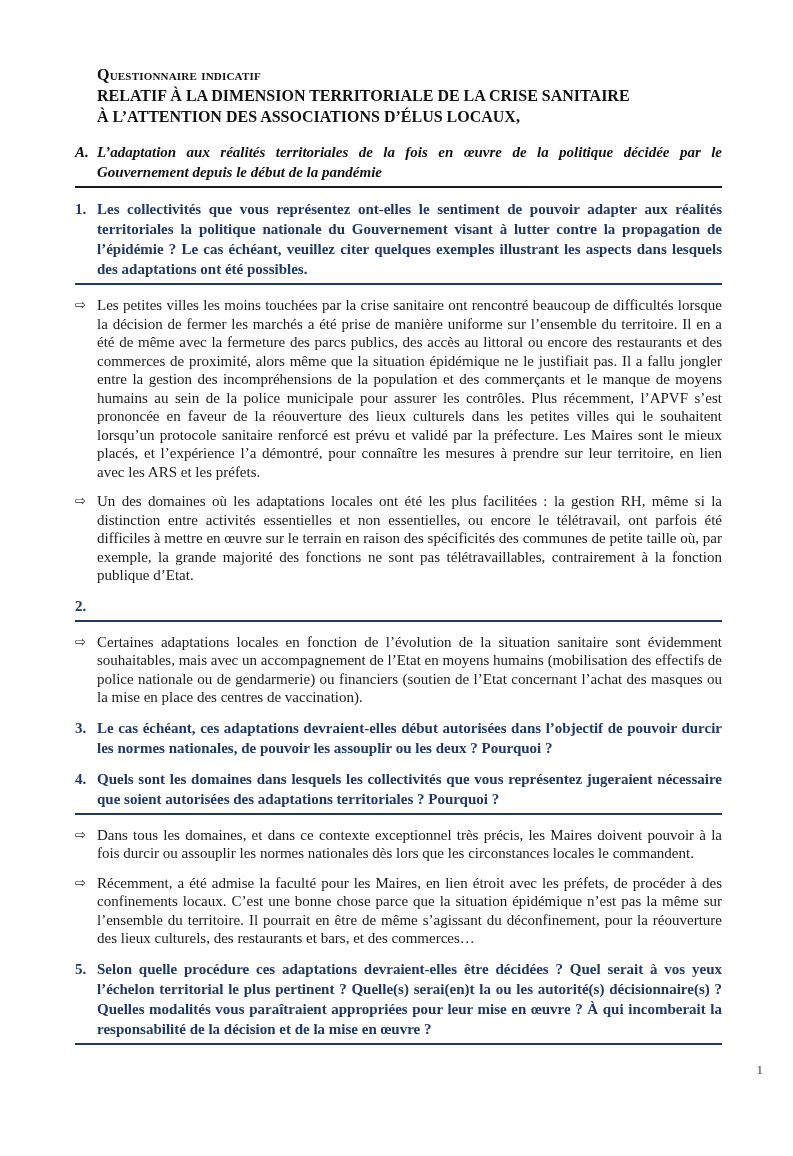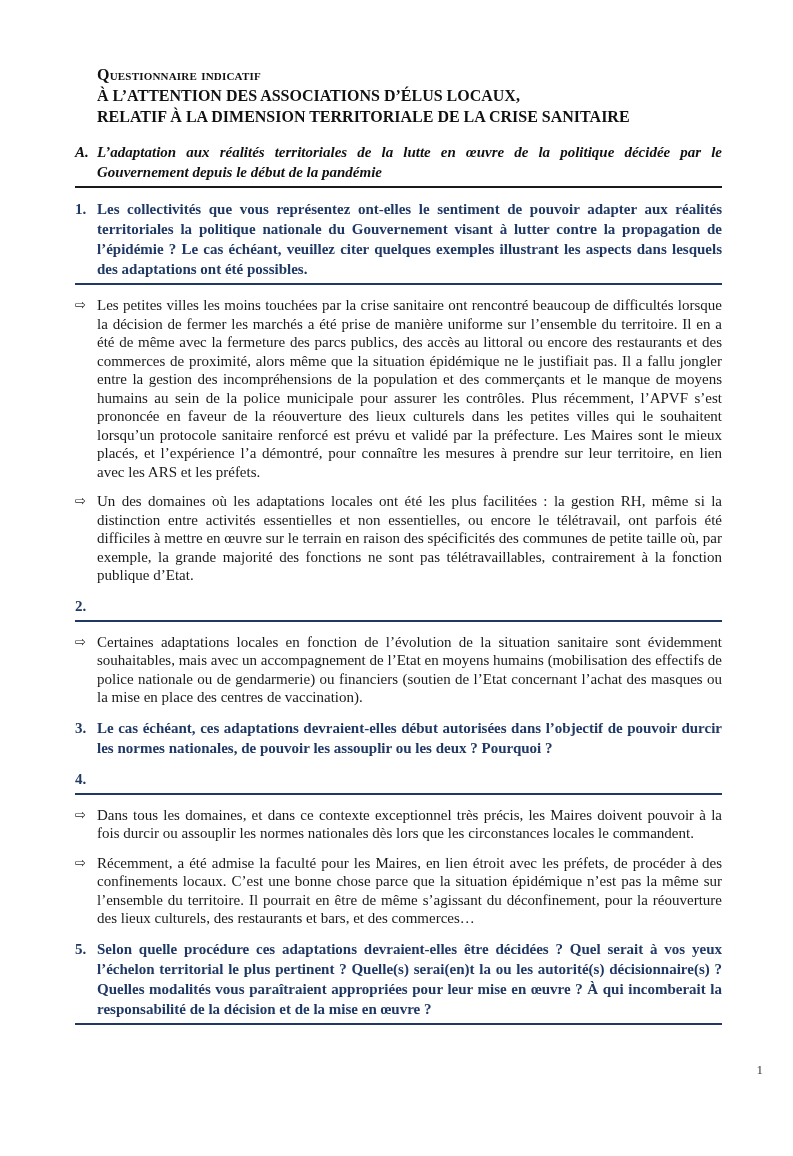--- a/index.html
+++ b/index.html
@@ -99,27 +99,27 @@
     font-family: "Liberation Serif", serif;
   }
 </style>
 </head>
 <body>
 
 <div class="page">
 
   <div class="doc-title">
     <div class="smallcaps">Questionnaire indicatif</div>
+    <div>RELATIF À LA DIMENSION TERRITORIALE DE LA CRISE SANITAIRE</div>
     <div>À L’ATTENTION DES ASSOCIATIONS D’ÉLUS LOCAUX,</div>
-    <div>RELATIF À LA DIMENSION TERRITORIALE DE LA CRISE SANITAIRE</div>
   </div>
 
   <div class="section-heading">
     <span class="marker">A.</span>
-    <span class="htext">L’adaptation aux réalités territoriales de la lutte en œuvre de la politique décidée par le Gouvernement depuis le début de la pandémie</span>
+    <span class="htext">L’adaptation aux réalités territoriales de la fois en œuvre de la politique décidée par le Gouvernement depuis le début de la pandémie</span>
   </div>
 
   <div class="block question underlined">
     <span class="marker">1.</span>
     <div class="btext">Les collectivités que vous représentez ont-elles le sentiment de pouvoir adapter aux réalités territoriales la politique nationale du Gouvernement visant à lutter contre la propagation de l’épidémie ? Le cas échéant, veuillez citer quelques exemples illustrant les aspects dans lesquels des adaptations ont été possibles.</div>
   </div>
 
   <div class="block bullet">
     <span class="marker">⇨</span>
     <div class="btext">Les petites villes les moins touchées par la crise sanitaire ont rencontré beaucoup de difficultés lorsque la décision de fermer les marchés a été prise de manière uniforme sur l’ensemble du territoire. Il en a été de même avec la fermeture des parcs publics, des accès au littoral ou encore des restaurants et des commerces de proximité, alors même que la situation épidémique ne le justifiait pas. Il a fallu jongler entre la gestion des incompréhensions de la population et des commerçants et le manque de moyens humains au sein de la police municipale pour assurer les contrôles. Plus récemment, l’APVF s’est prononcée en faveur de la réouverture des lieux culturels dans les petites villes qui le souhaitent lorsqu’un protocole sanitaire renforcé est prévu et validé par la préfecture. Les Maires sont le mieux placés, et l’expérience l’a démontré, pour connaître les mesures à prendre sur leur territoire, en lien avec les ARS et les préfets.</div>
@@ -139,20 +139,21 @@
     <div class="btext">Certaines adaptations locales en fonction de l’évolution de la situation sanitaire sont évidemment souhaitables, mais avec un accompagnement de l’Etat en moyens humains (mobilisation des effectifs de police nationale ou de gendarmerie) ou financiers (soutien de l’Etat concernant l’achat des masques ou la mise en place des centres de vaccination).</div>
   </div>
 
   <div class="block question">
     <span class="marker">3.</span>
     <div class="btext">Le cas échéant, ces adaptations devraient-elles début autorisées dans l’objectif de pouvoir durcir les normes nationales, de pouvoir les assouplir ou les deux ? Pourquoi ?</div>
   </div>
 
   <div class="block question underlined">
     <span class="marker">4.</span>
+    <div class="btext">Quels sont les domaines dans lesquels les collectivités que vous représentez jugeraient nécessaire que soient autorisées des adaptations territoriales ? Pourquoi ?</div>
   </div>
 
   <div class="block bullet">
     <span class="marker">⇨</span>
     <div class="btext">Dans tous les domaines, et dans ce contexte exceptionnel très précis, les Maires doivent pouvoir à la fois durcir ou assouplir les normes nationales dès lors que les circonstances locales le commandent.</div>
   </div>
 
   <div class="block bullet">
     <span class="marker">⇨</span>
     <div class="btext">Récemment, a été admise la faculté pour les Maires, en lien étroit avec les préfets, de procéder à des confinements locaux. C’est une bonne chose parce que la situation épidémique n’est pas la même sur l’ensemble du territoire. Il pourrait en être de même s’agissant du déconfinement, pour la réouverture des lieux culturels, des restaurants et bars, et des commerces…</div>

